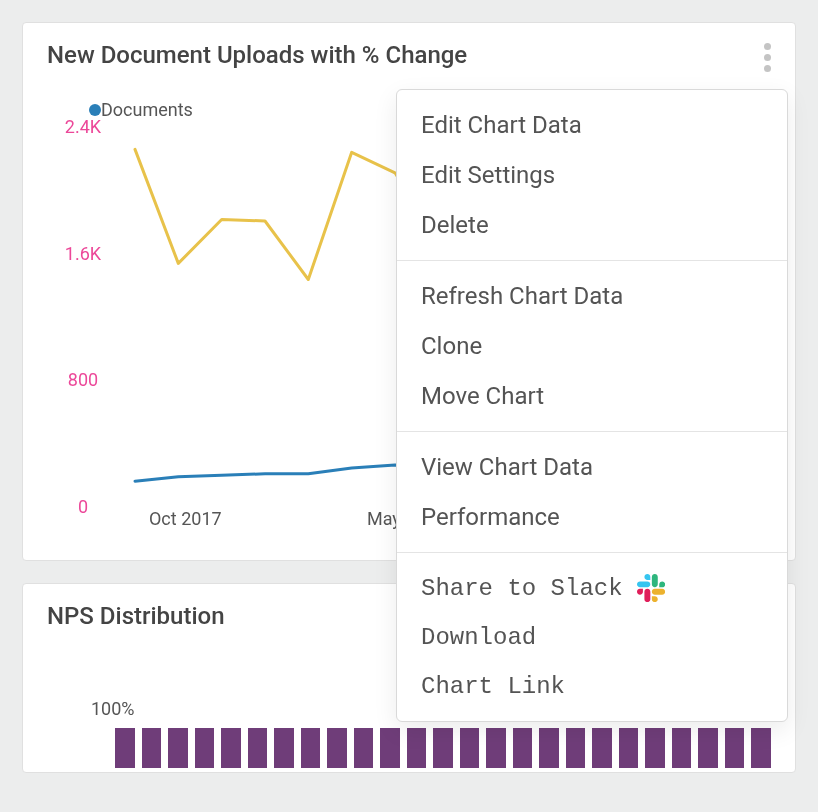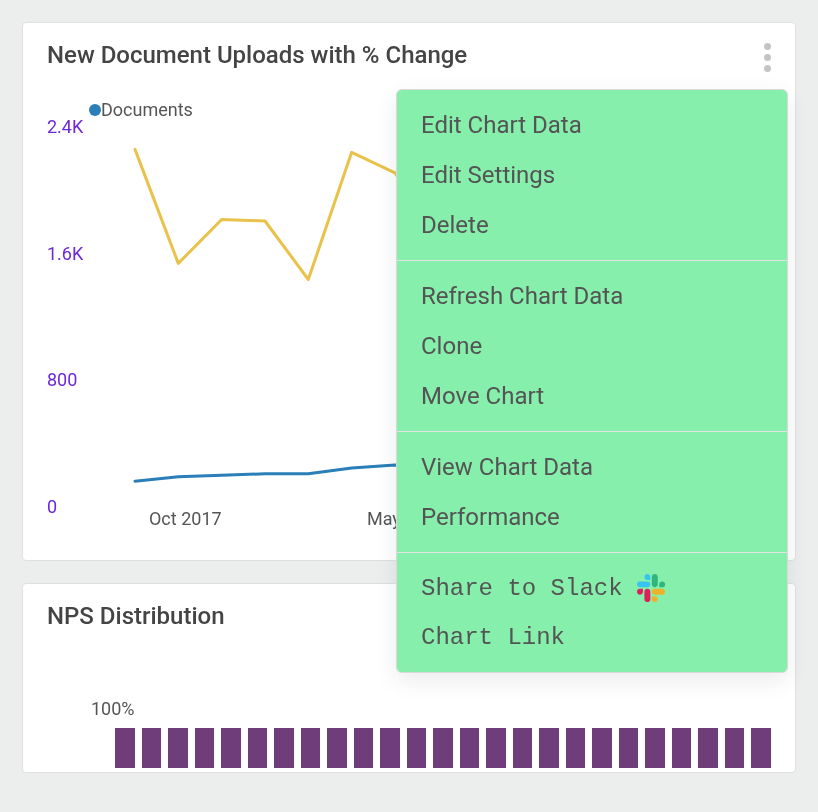--- a/index.html
+++ b/index.html
@@ -65,23 +65,23 @@
     position: absolute;
     left: 0;
     top: 0;
     width: 78px;
     height: 380px;
   }
   .y-tick {
     position: absolute;
     right: 6px;
     font-size: 18px;
-    color: #6d28d9;
+    color: #ec4899;
     transform: translateY(-50%);
-    text-align: left;
+    text-align: center;
     width: 72px;
   }
   .plot {
     position: absolute;
     left: 78px;
     top: 0;
     width: 670px;
     height: 380px;
   }
   .x-axis {
@@ -97,21 +97,21 @@
     color: #555;
     transform: translateX(-50%);
     white-space: nowrap;
   }
   
   .context-menu {
     position: absolute;
     left: 396px;
     top: 89px;
     width: 392px;
-    background: #86efac;
+    background: #ffffff;
     border: 1px solid #d9d9d9;
     border-radius: 6px;
     box-shadow: 0 8px 24px rgba(0,0,0,0.08);
     overflow: hidden;
     z-index: 10;
   }
   .menu-group {
     padding: 10px 0;
     border-bottom: 1px solid #e4e4e4;
   }
@@ -275,16 +275,19 @@
         <span class="slack-icon">
           <svg viewBox="0 0 122 122" width="28" height="28">
             <path fill="#E01E5A" d="M25.8 77.6c0 7.1-5.8 12.9-12.9 12.9S0 84.7 0 77.6s5.8-12.9 12.9-12.9h12.9v12.9zM32.3 77.6c0-7.1 5.8-12.9 12.9-12.9s12.9 5.8 12.9 12.9v32.3c0 7.1-5.8 12.9-12.9 12.9s-12.9-5.8-12.9-12.9V77.6z"></path>
             <path fill="#36C5F0" d="M45.2 25.8c-7.1 0-12.9-5.8-12.9-12.9S38.1 0 45.2 0s12.9 5.8 12.9 12.9v12.9H45.2zM45.2 32.3c7.1 0 12.9 5.8 12.9 12.9s-5.8 12.9-12.9 12.9H12.9C5.8 58.1 0 52.3 0 45.2s5.8-12.9 12.9-12.9h32.3z"></path>
             <path fill="#2EB67D" d="M97 45.2c0-7.1 5.8-12.9 12.9-12.9s12.9 5.8 12.9 12.9-5.8 12.9-12.9 12.9H97V45.2zM90.5 45.2c0 7.1-5.8 12.9-12.9 12.9s-12.9-5.8-12.9-12.9V12.9C64.7 5.8 70.5 0 77.6 0s12.9 5.8 12.9 12.9v32.3z"></path>
             <path fill="#ECB22E" d="M77.6 97c7.1 0 12.9 5.8 12.9 12.9s-5.8 12.9-12.9 12.9-12.9-5.8-12.9-12.9V97h12.9zM77.6 90.5c-7.1 0-12.9-5.8-12.9-12.9s5.8-12.9 12.9-12.9h32.3c7.1 0 12.9 5.8 12.9 12.9s-5.8 12.9-12.9 12.9H77.6z"></path>
           </svg>
         </span>
       </div>
       <div class="menu-item">
+        <span>Download</span>
+      </div>
+      <div class="menu-item">
         <span>Chart Link</span>
       </div>
     </div>
   </div>
 
 </body></html>

